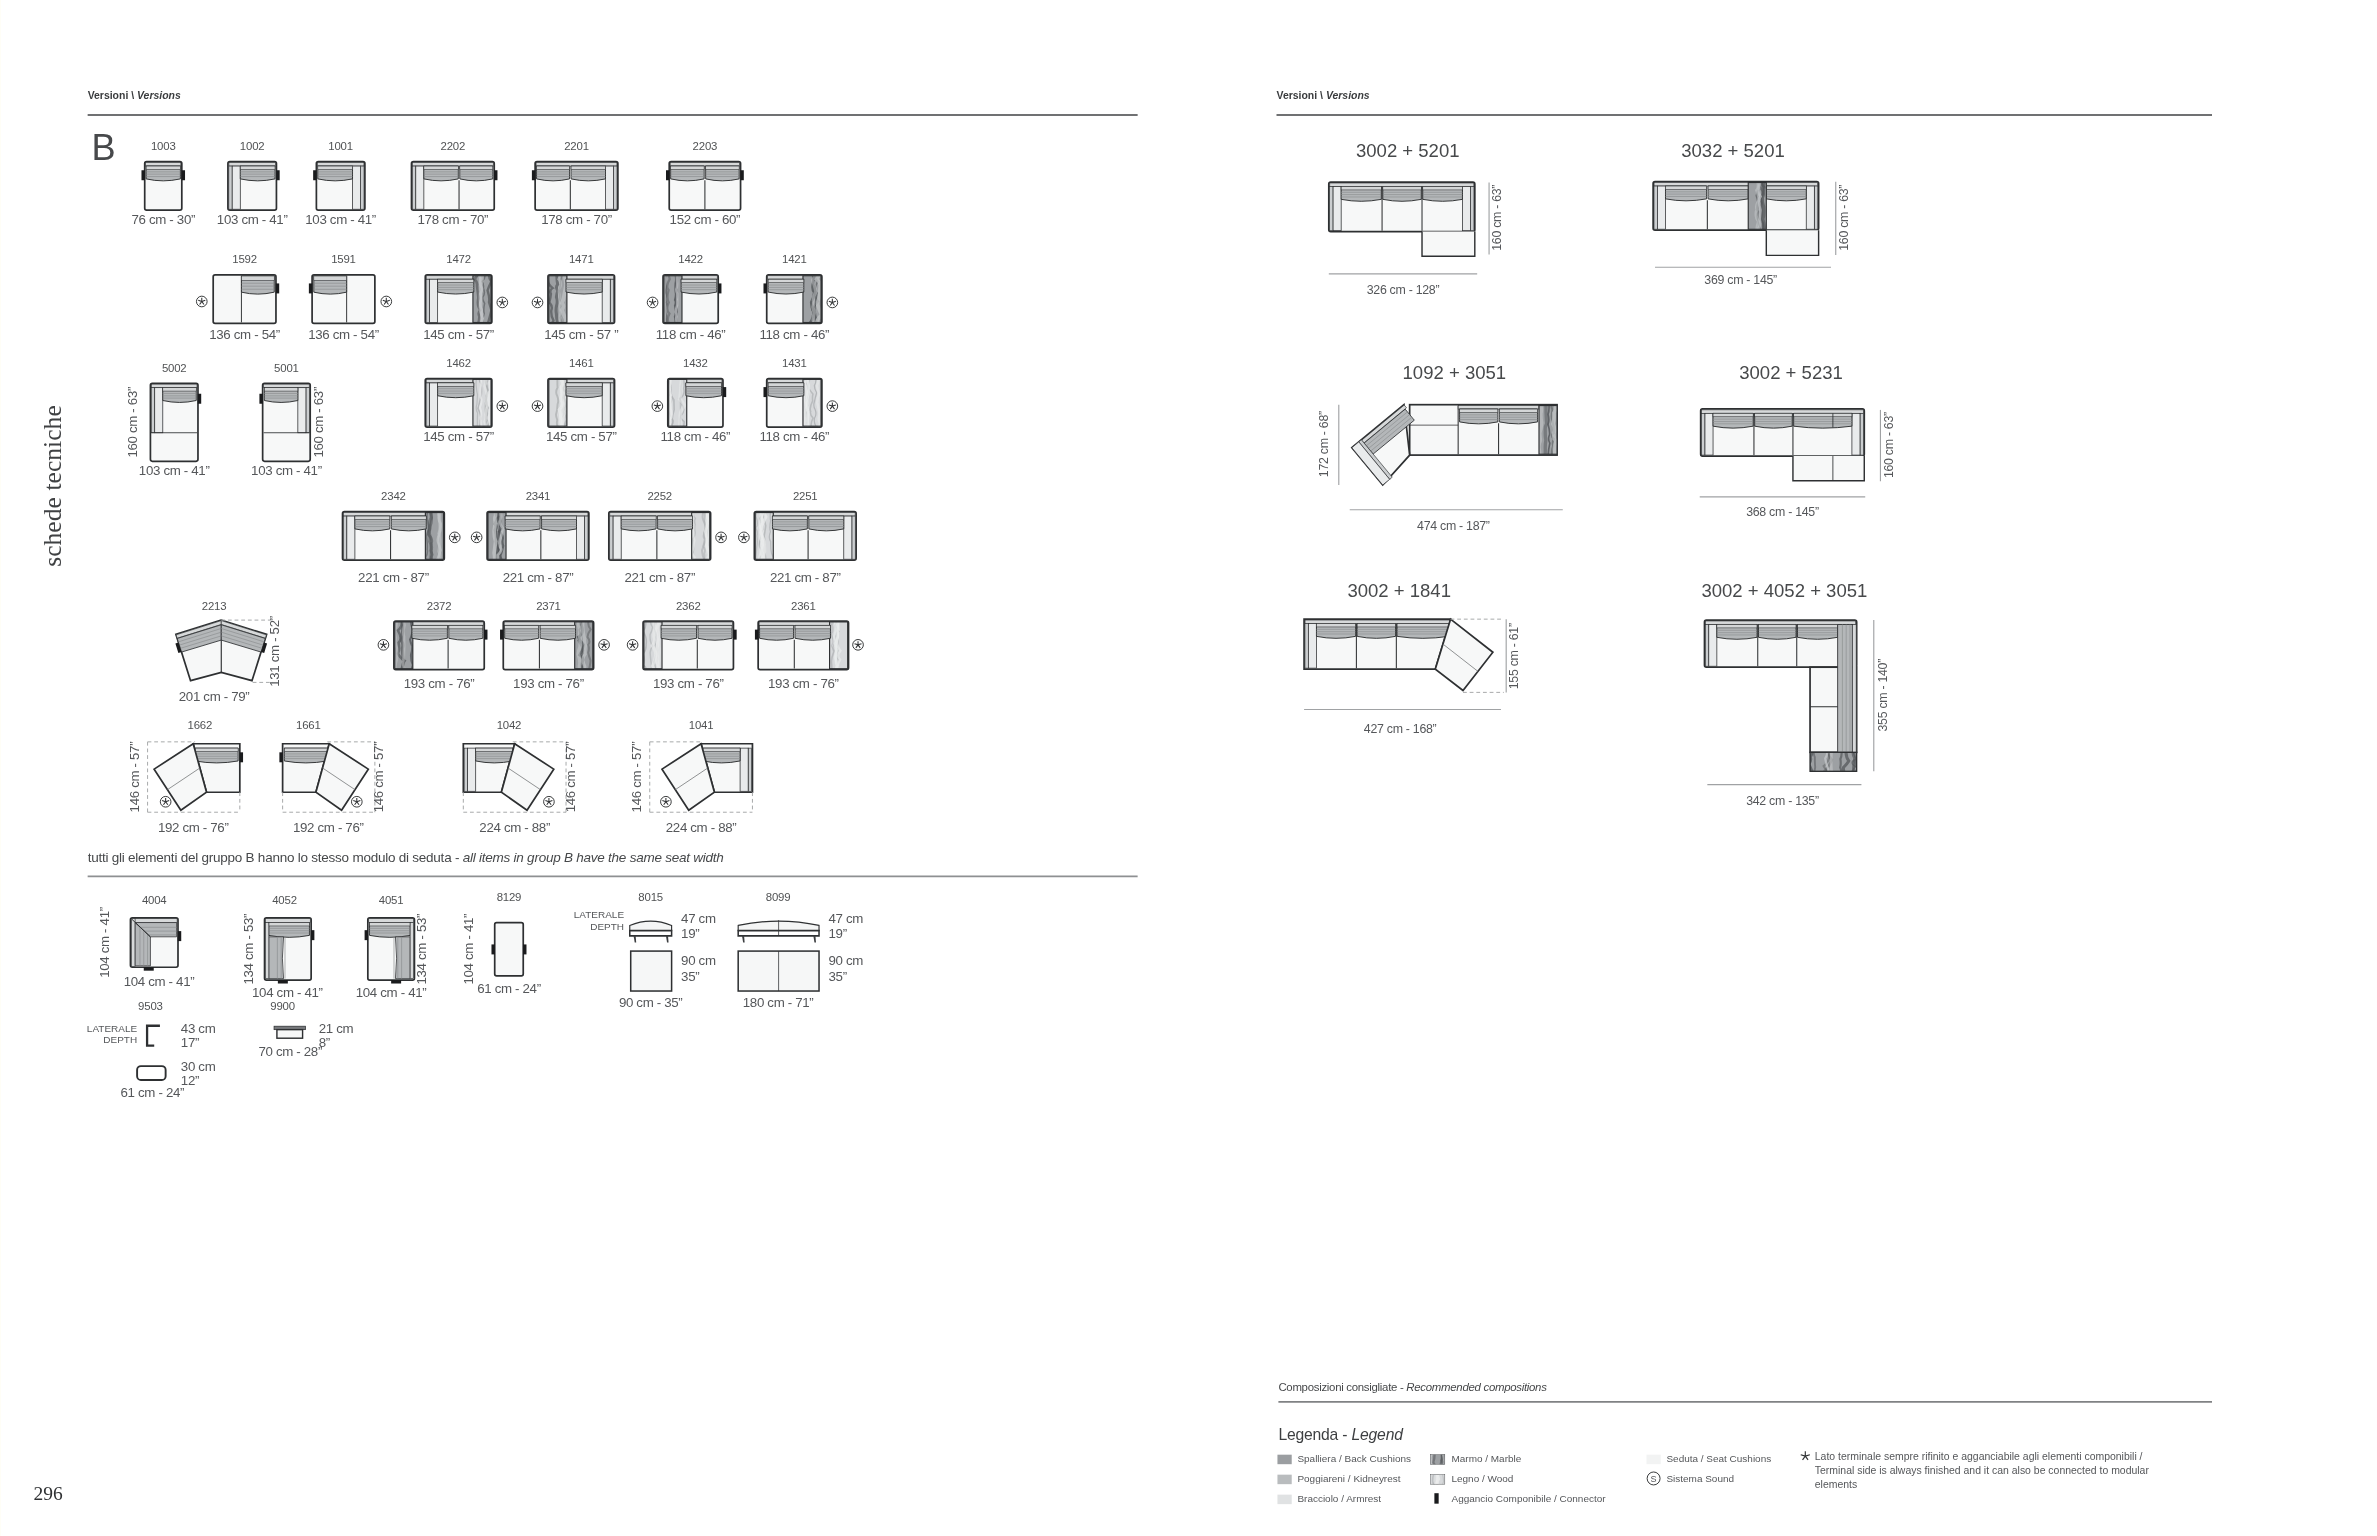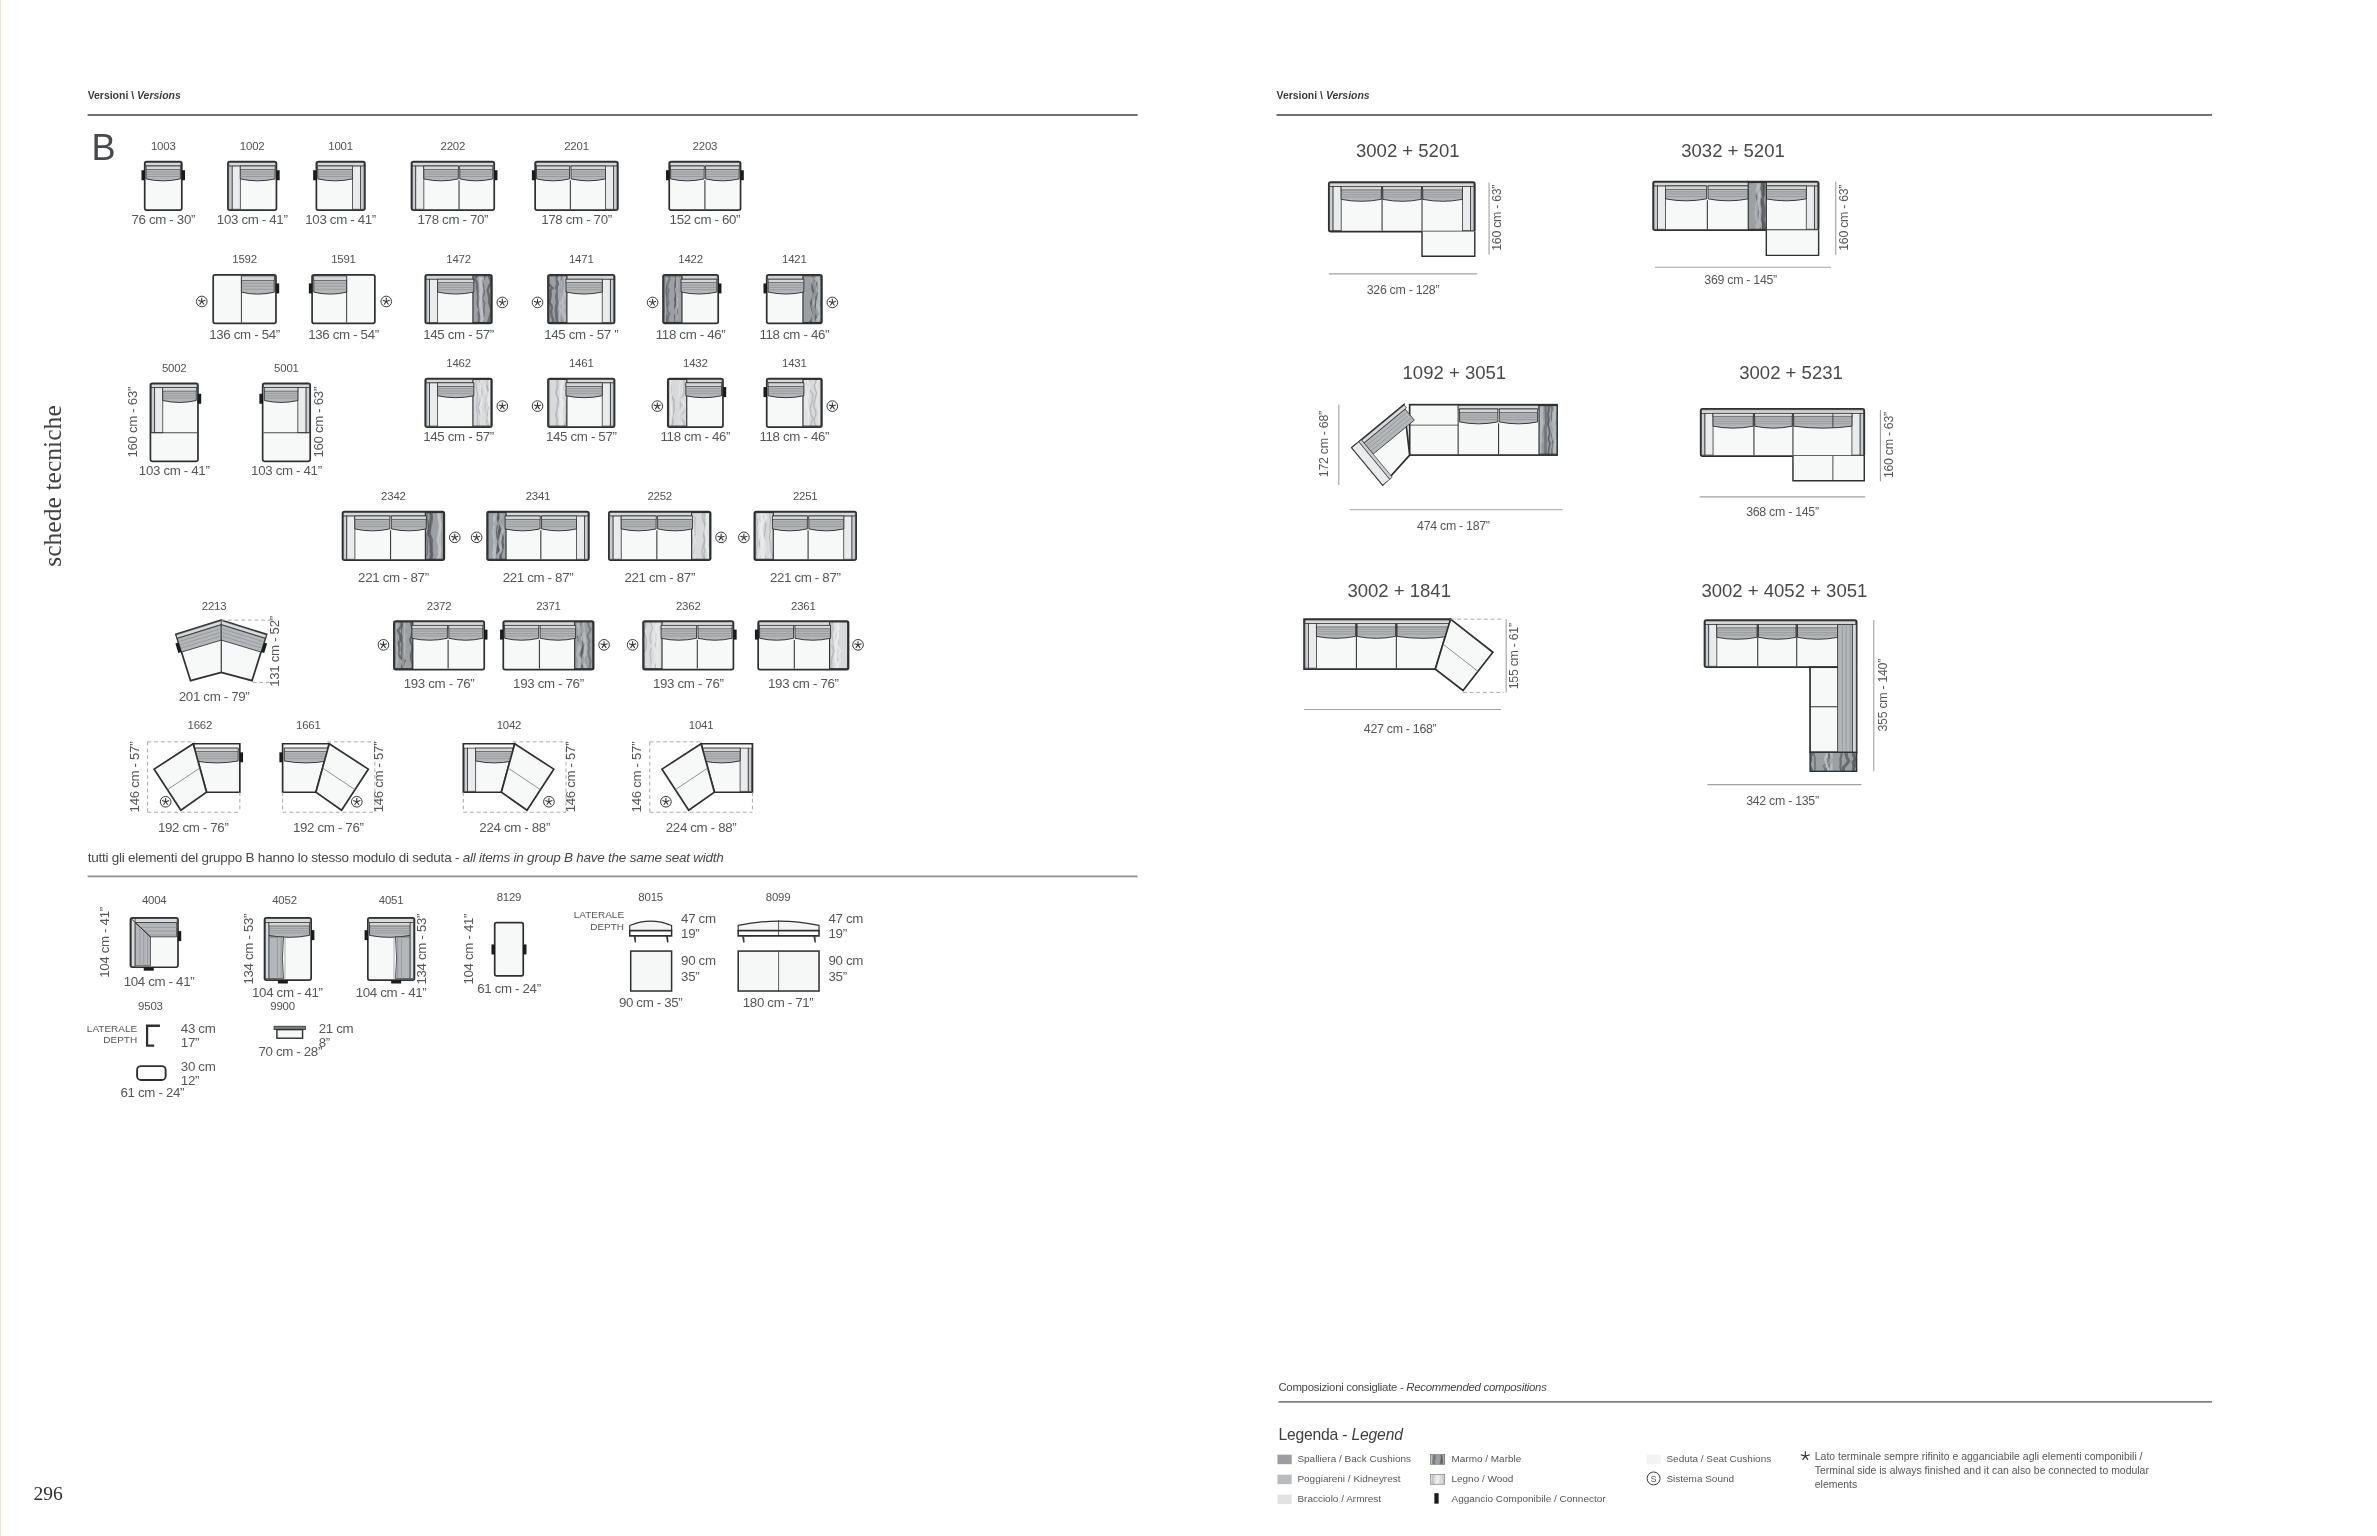--- a/index.html
+++ b/index.html
@@ -1,17 +1,17 @@
 <!DOCTYPE html>
 <html style="font-size:15px"><head>
 <meta charset="utf-8">
 <title>technical sheet</title>
 <style>
 html,body { margin:0; padding:0; background:#ffffff; }
-.page { position:relative; width:2212px; height:1536px; background:#c2410c; overflow:hidden;
+.page { position:relative; width:2212px; height:1536px; background:#fef9c3; overflow:hidden;
         font-family:"Liberation Sans", sans-serif; }
 </style>
 </head>
 <body>
 <div class="page">
 <svg width="2378" height="1536" viewBox="0 0 2500 1615">
 <defs></defs>
 <rect width="2500" height="1615" fill="#ffffff"></rect>
 
 <text x="92" y="104" font-family="Liberation Sans, sans-serif" font-size="11" font-weight="bold" fill="#3a3c3e">Versioni \ <tspan font-style="italic">Versions</tspan></text>

